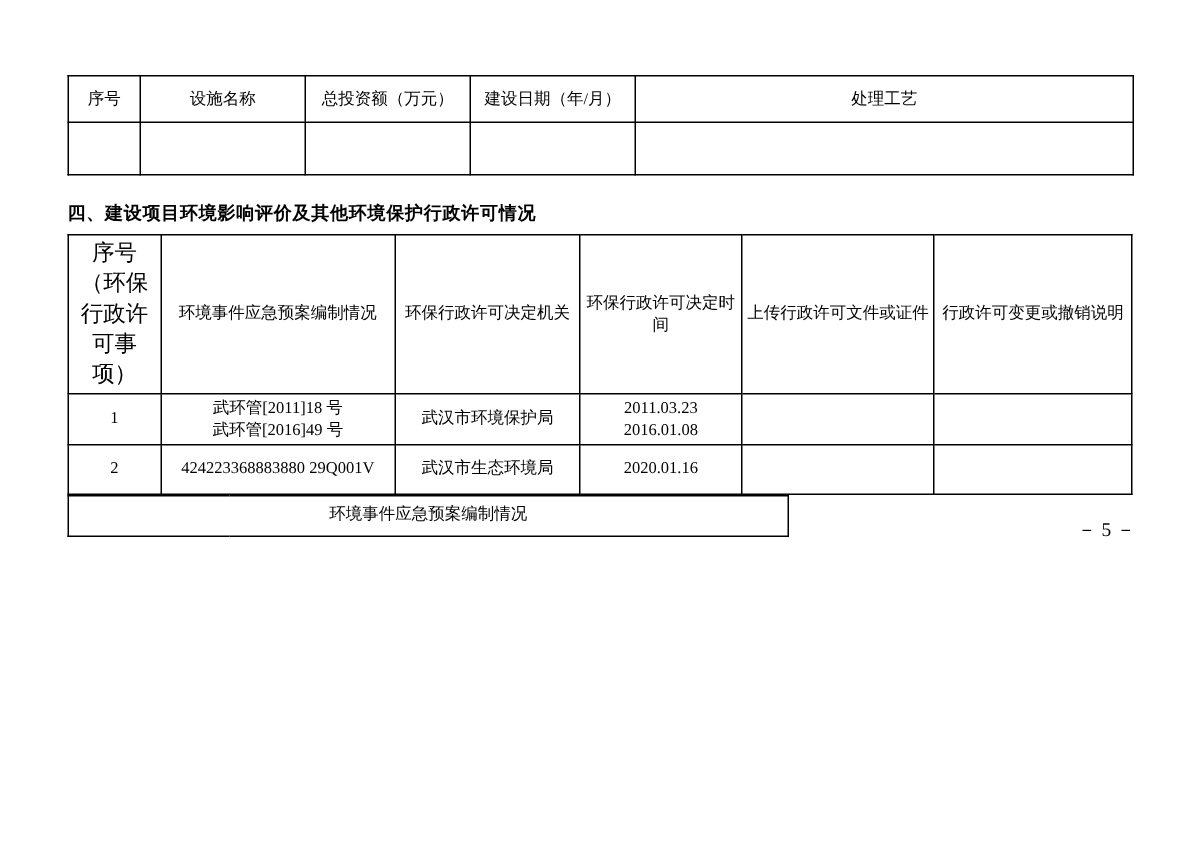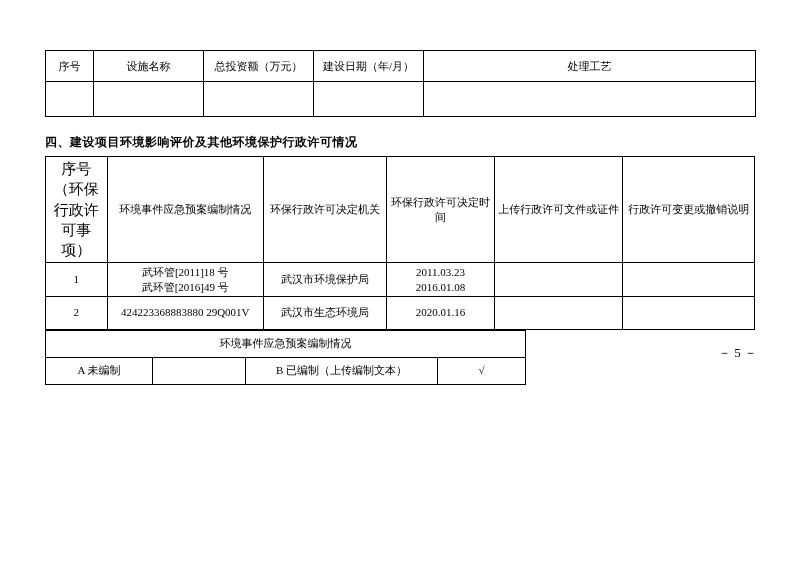--- a/index.html
+++ b/index.html
@@ -180,25 +180,19 @@
       <colgroup>
         <col style="width:107px">
         <col style="width:93px">
         <col style="width:192px">
         <col style="width:88px">
       </colgroup>
       <tbody>
         <tr>
           <td colspan="4">环境事件应急预案编制情况</td>
         </tr>
-        <tr>
-          <td>A 未编制</td>
-          <td></td>
-          <td>B 已编制（上传编制文本）</td>
-          <td>√</td>
-        </tr>
       </tbody>
     </table>
 
   </div>
 
   <div class="page-number">－ 5 －</div>
 </div>
 
 </body></html>

